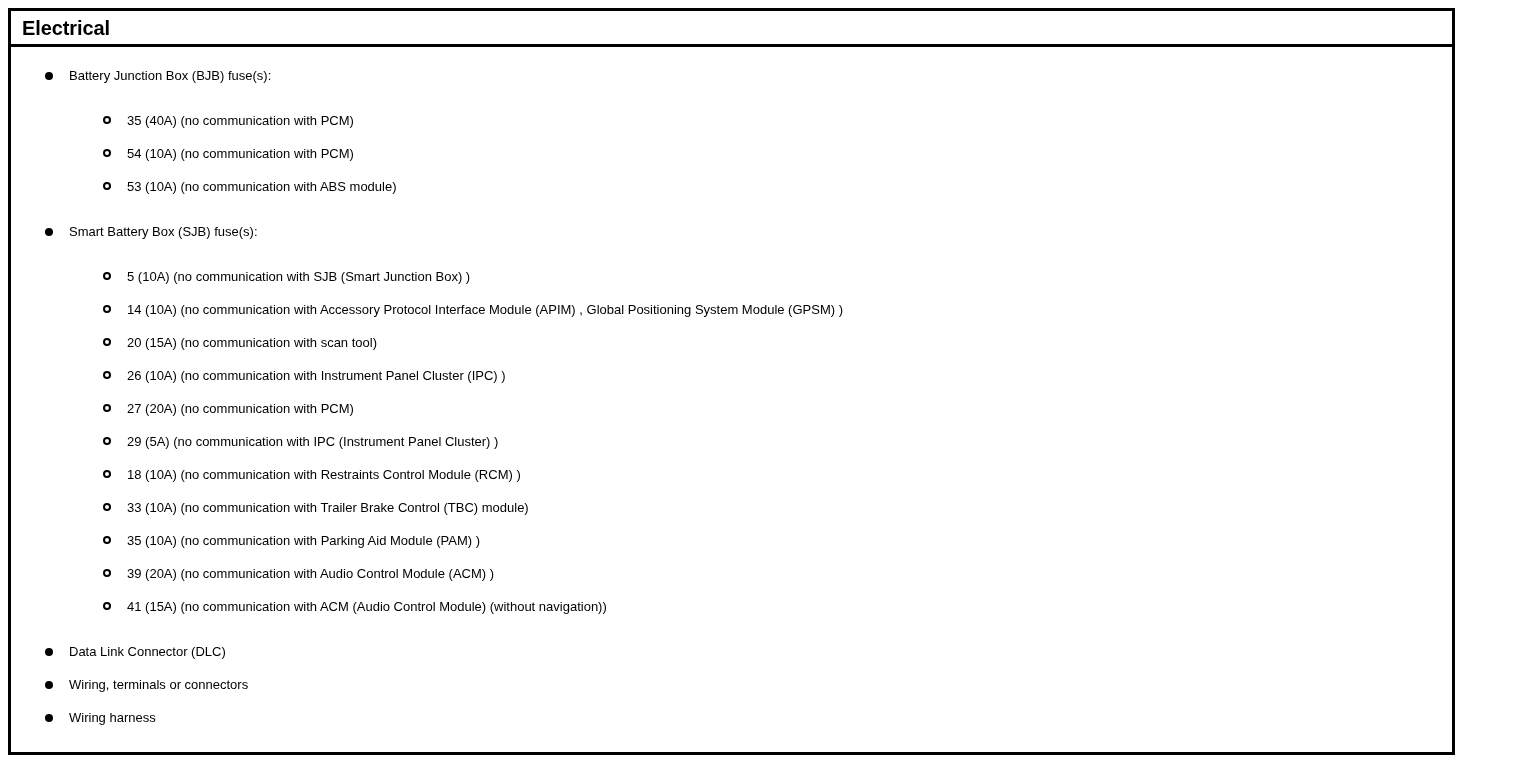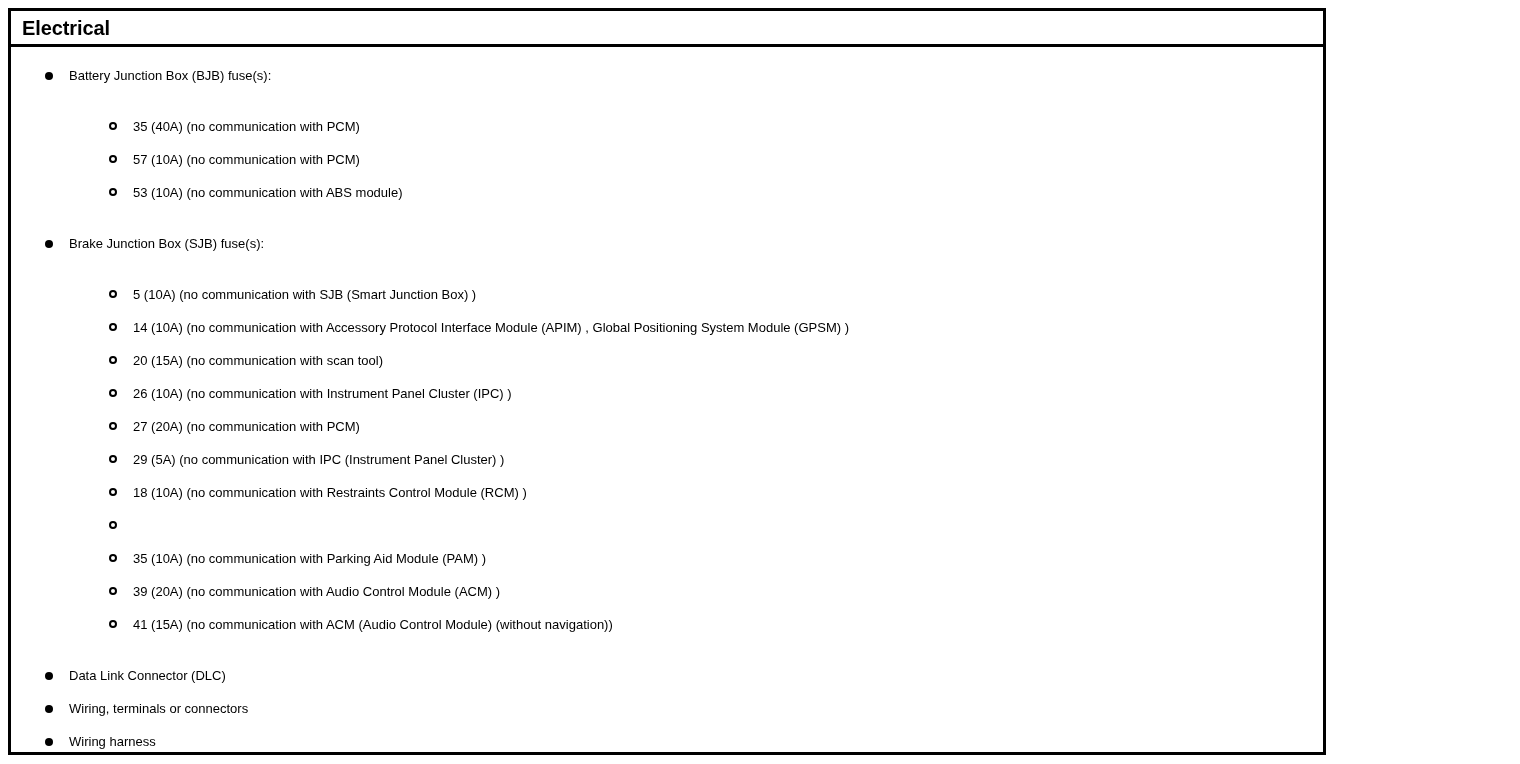--- a/index.html
+++ b/index.html
@@ -20,21 +20,21 @@
     position: relative;
     width: 1520px;
     height: 764px;
   }
 
   
   .table-box {
     position: absolute;
     left: 8px;
     top: 8px;
-    width: 1318px;
+    width: 1447px;
     height: 747px;
     box-sizing: border-box;
     border: 3px solid #000000;
     background: #ffffff;
   }
 
   
   .header-row {
     box-sizing: border-box;
     height: 36px;
@@ -57,21 +57,21 @@
     padding: 12px 0 0 0;
   }
 
   ul.lvl1 {
     list-style: none;
     margin: 0;
     padding: 0;
   }
   ul.lvl2 {
     list-style: none;
-    margin: 18px;
+    margin: 12px;
     padding: 0;
   }
 
   li.item {
     position: relative;
     font-size: 13px;
     line-height: 33px;
     height: 33px;
     white-space: nowrap;
   }
@@ -119,35 +119,35 @@
     <div class="header-row">
       <span class="header-title">Electrical</span>
     </div>
 
     <div class="body-row">
       <ul class="lvl1" id="root-list">
           <li class="item lvl1-item"><span class="bullet-disc"></span><span class="item-text">Battery Junction Box (BJB) fuse(s):</span></li>
           <li>
             <ul class="lvl2">
               <li class="item lvl2-item"><span class="bullet-ring"></span><span class="item-text">35 (40A) (no communication with PCM)</span></li>
-              <li class="item lvl2-item"><span class="bullet-ring"></span><span class="item-text">57 (10A) (no communication with PCM)</span></li>
+              <li class="item lvl2-item"><span class="bullet-ring"></span><span class="item-text">54 (10A) (no communication with PCM)</span></li>
               <li class="item lvl2-item"><span class="bullet-ring"></span><span class="item-text">53 (10A) (no communication with ABS module)</span></li>
             </ul>
           </li>
-          <li class="item lvl1-item"><span class="bullet-disc"></span><span class="item-text">Brake Junction Box (SJB) fuse(s):</span></li>
+          <li class="item lvl1-item"><span class="bullet-disc"></span><span class="item-text">Smart Battery Box (SJB) fuse(s):</span></li>
           <li>
             <ul class="lvl2">
               <li class="item lvl2-item"><span class="bullet-ring"></span><span class="item-text">5 (10A) (no communication with SJB (Smart Junction Box) )</span></li>
               <li class="item lvl2-item"><span class="bullet-ring"></span><span class="item-text">14 (10A) (no communication with Accessory Protocol Interface Module (APIM) , Global Positioning System Module (GPSM) )</span></li>
               <li class="item lvl2-item"><span class="bullet-ring"></span><span class="item-text">20 (15A) (no communication with scan tool)</span></li>
               <li class="item lvl2-item"><span class="bullet-ring"></span><span class="item-text">26 (10A) (no communication with Instrument Panel Cluster (IPC) )</span></li>
               <li class="item lvl2-item"><span class="bullet-ring"></span><span class="item-text">27 (20A) (no communication with PCM)</span></li>
               <li class="item lvl2-item"><span class="bullet-ring"></span><span class="item-text">29 (5A) (no communication with IPC (Instrument Panel Cluster) )</span></li>
               <li class="item lvl2-item"><span class="bullet-ring"></span><span class="item-text">18 (10A) (no communication with Restraints Control Module (RCM) )</span></li>
-              <li class="item lvl2-item"><span class="bullet-ring"></span></li>
+              <li class="item lvl2-item"><span class="bullet-ring"></span><span class="item-text">33 (10A) (no communication with Trailer Brake Control (TBC) module)</span></li>
               <li class="item lvl2-item"><span class="bullet-ring"></span><span class="item-text">35 (10A) (no communication with Parking Aid Module (PAM) )</span></li>
               <li class="item lvl2-item"><span class="bullet-ring"></span><span class="item-text">39 (20A) (no communication with Audio Control Module (ACM) )</span></li>
               <li class="item lvl2-item"><span class="bullet-ring"></span><span class="item-text">41 (15A) (no communication with ACM (Audio Control Module) (without navigation))</span></li>
             </ul>
           </li>
           <li class="item lvl1-item"><span class="bullet-disc"></span><span class="item-text">Data Link Connector (DLC)</span></li>
           <li class="item lvl1-item"><span class="bullet-disc"></span><span class="item-text">Wiring, terminals or connectors</span></li>
           <li class="item lvl1-item"><span class="bullet-disc"></span><span class="item-text">Wiring harness</span></li>
         </ul>
     </div>

